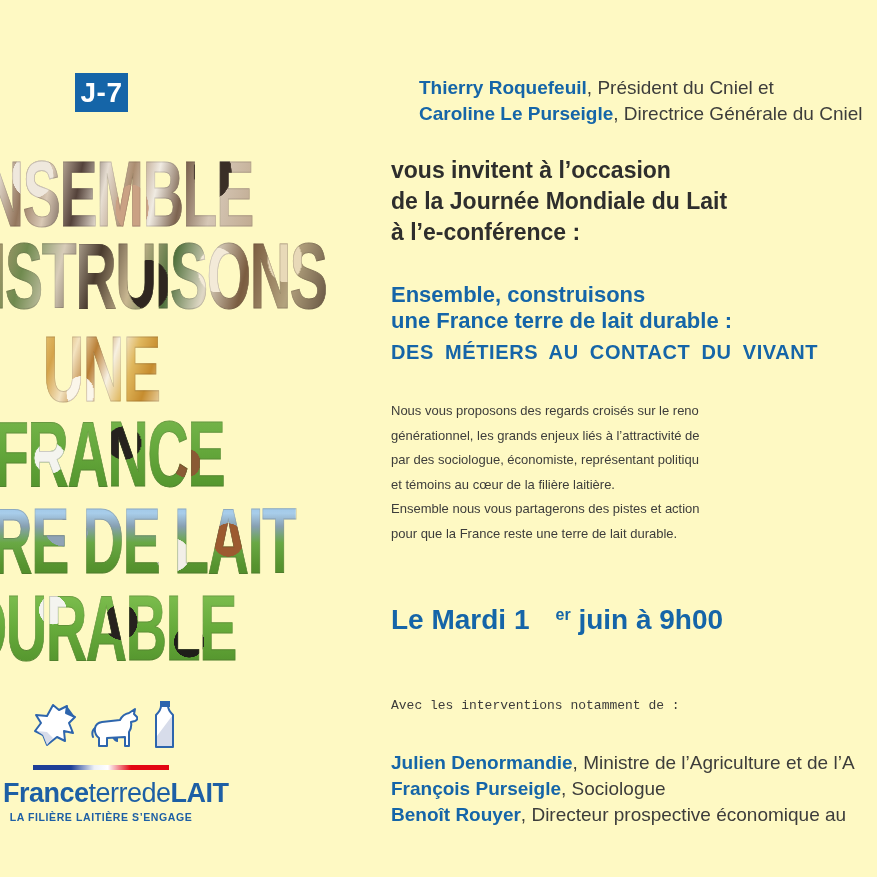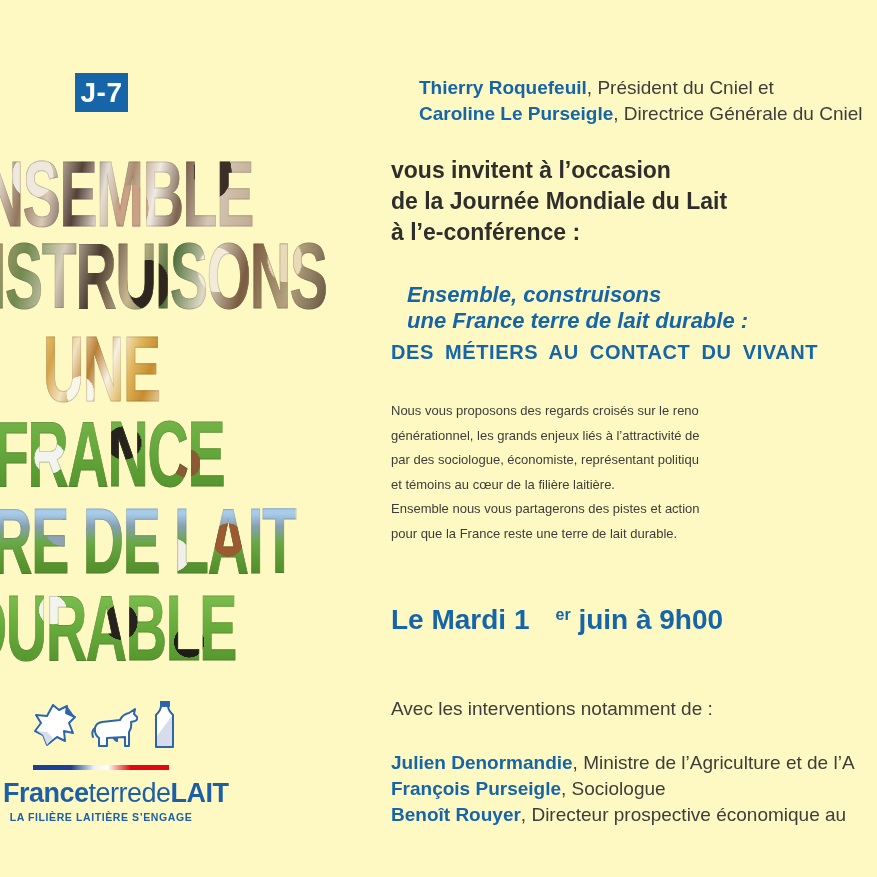--- a/index.html
+++ b/index.html
@@ -47,26 +47,26 @@
   .dl6{top:582px;left:-34px;background-image:
     radial-gradient(ellipse 48px 32px at 250px 40px,#26221e 0 55%,rgba(0,0,0,0) 56%),
     radial-gradient(ellipse 40px 26px at 140px 28px,#f4f4ef 0 55%,rgba(0,0,0,0) 56%),
     radial-gradient(ellipse 44px 28px at 360px 60px,#1f1d1a 0 55%,rgba(0,0,0,0) 56%),
     linear-gradient(180deg,#84c455 0%,#67ab3b 50%,#4f8f2a 100%);}
   
   .rc{position:absolute;left:391px;white-space:nowrap;}
   .hosts{top:75px;font-size:19px;line-height:26px;margin-left:28px;}
   .name{color:#1565a8;font-weight:700;}
   .invite{top:155px;font-size:23px;line-height:31px;font-weight:700;color:#2e2e2d;}
-  .conf-italic{top:282px;font-size:22px;line-height:26px;font-weight:700;font-style:italic;color:#1565a8;margin-left:16px;}
+  .conf-italic{top:282px;font-size:22px;line-height:26px;font-weight:700;color:#1565a8;}
   .conf-caps{top:341px;font-size:20px;font-weight:700;color:#1565a8;letter-spacing:0.6px;word-spacing:5px;}
   .desc{top:399px;font-size:13px;line-height:24.5px;}
   .date-line{top:604px;font-size:28px;font-weight:700;color:#1565a8;}
   .date-line .sup{font-size:16px;vertical-align:9px;margin-left:26px;}
-  .intro{top:698px;font-size:19px;}
+  .intro{top:698px;font-size:13px;font-family:Liberation Mono, monospace;}
   .speakers{top:750px;font-size:19px;line-height:26px;}
   
   .logo-icons{position:absolute;left:33px;top:703px;width:148px;height:50px;display:flex;align-items:flex-end;gap:14px;}
   .flag-bar{position:absolute;left:33px;top:765px;width:136px;height:5px;
     background:linear-gradient(90deg,#1e3f97 0%,#1e3f97 28%,#eef1f6 45%,#ffffff 55%,#e30613 72%,#e30613 100%);}
   .brand{position:absolute;left:3px;top:778px;font-size:27px;color:#1d5fa5;letter-spacing:-0.5px;white-space:nowrap;}
   .brand .b{font-weight:700;}
   .tagline{position:absolute;left:3px;top:811px;width:196px;text-align:center;
     font-size:10.5px;font-weight:700;color:#1d5fa5;letter-spacing:0.6px;white-space:nowrap;}
 </style>

